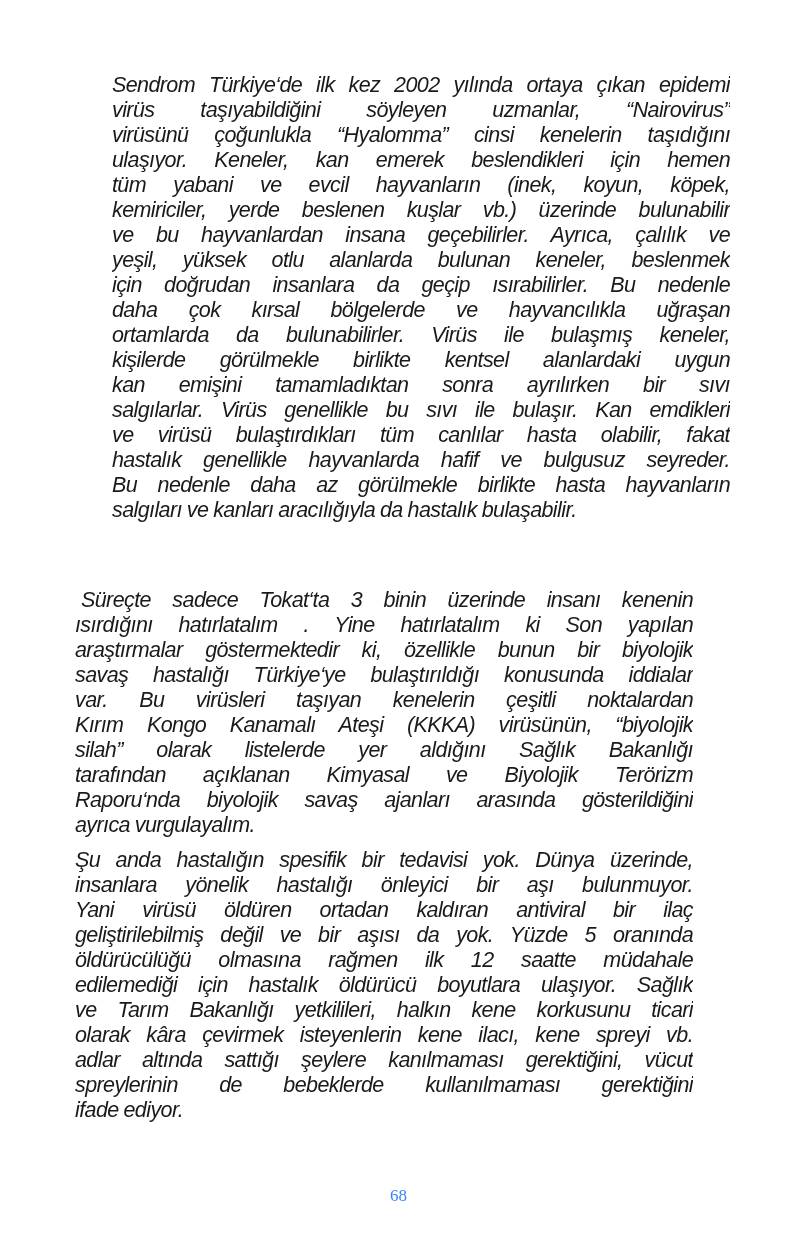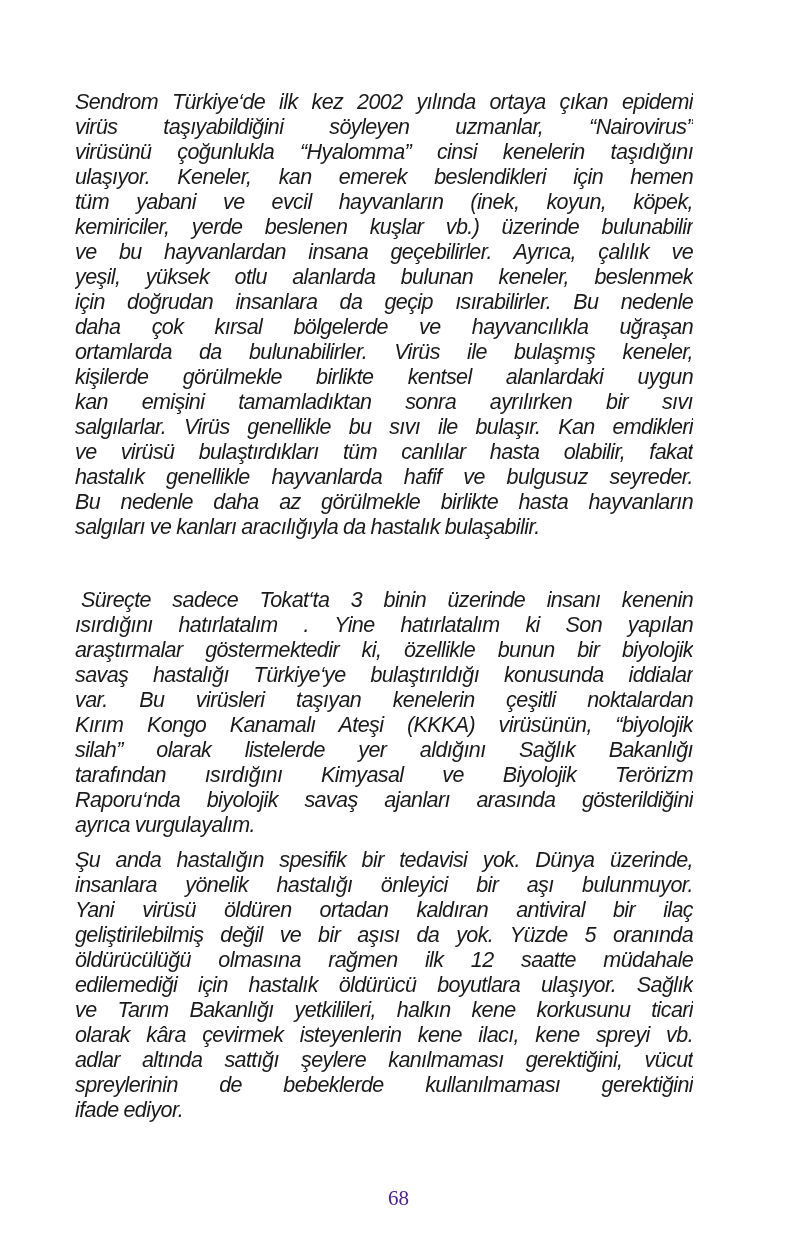--- a/index.html
+++ b/index.html
@@ -40,32 +40,32 @@
       text-align-last: justify;
       overflow: hidden;
     }
     .line.last {
       text-align-last: left;
     }
     .line.indent {
       padding-left: 6px;
       margin-top: 27px;
     }
-    .p1 { top: 90px; }
+    .p1 { top: 73px; margin-left: 37px; }
     .p2 { top: 561px; }
     .p3 { top: 848px; }
     .page-number {
       position: absolute;
       top: 1186px;
       left: 0;
       width: 797px;
       text-align: center;
       font-family: "Liberation Serif", serif;
-      font-size: 21px;
-      color: #4c1d95;
+      font-size: 17px;
+      color: #3b82f6;
     }
   </style>
 </head>
 <body>
 
 <div class="page">
 
   <div class="text-block p1">
     <span class="line">Sendrom Türkiye‘de ilk kez 2002 yılında ortaya çıkan epidemi</span>
     <span class="line">virüs taşıyabildiğini söyleyen uzmanlar, “Nairovirus”</span>
@@ -88,21 +88,21 @@
   </div>
 
   <div class="text-block p2">
     <span class="line indent">Süreçte sadece Tokat‘ta 3 binin üzerinde insanı kenenin</span>
     <span class="line">ısırdığını hatırlatalım . Yine hatırlatalım ki Son yapılan</span>
     <span class="line">araştırmalar göstermektedir ki, özellikle bunun bir biyolojik</span>
     <span class="line">savaş hastalığı Türkiye‘ye bulaştırıldığı konusunda iddialar</span>
     <span class="line">var. Bu virüsleri taşıyan kenelerin çeşitli noktalardan</span>
     <span class="line">Kırım Kongo Kanamalı Ateşi (KKKA) virüsünün, “biyolojik</span>
     <span class="line">silah” olarak listelerde yer aldığını Sağlık Bakanlığı</span>
-    <span class="line">tarafından ısırdığını Kimyasal ve Biyolojik Terörizm</span>
+    <span class="line">tarafından açıklanan Kimyasal ve Biyolojik Terörizm</span>
     <span class="line">Raporu‘nda biyolojik savaş ajanları arasında gösterildiğini</span>
     <span class="line last">ayrıca vurgulayalım.</span>
   </div>
 
   <div class="text-block p3">
     <span class="line">Şu anda hastalığın spesifik bir tedavisi yok. Dünya üzerinde,</span>
     <span class="line">insanlara yönelik hastalığı önleyici bir aşı bulunmuyor.</span>
     <span class="line">Yani virüsü öldüren ortadan kaldıran antiviral bir ilaç</span>
     <span class="line">geliştirilebilmiş değil ve bir aşısı da yok. Yüzde 5 oranında</span>
     <span class="line">öldürücülüğü olmasına rağmen ilk 12 saatte müdahale</span>

